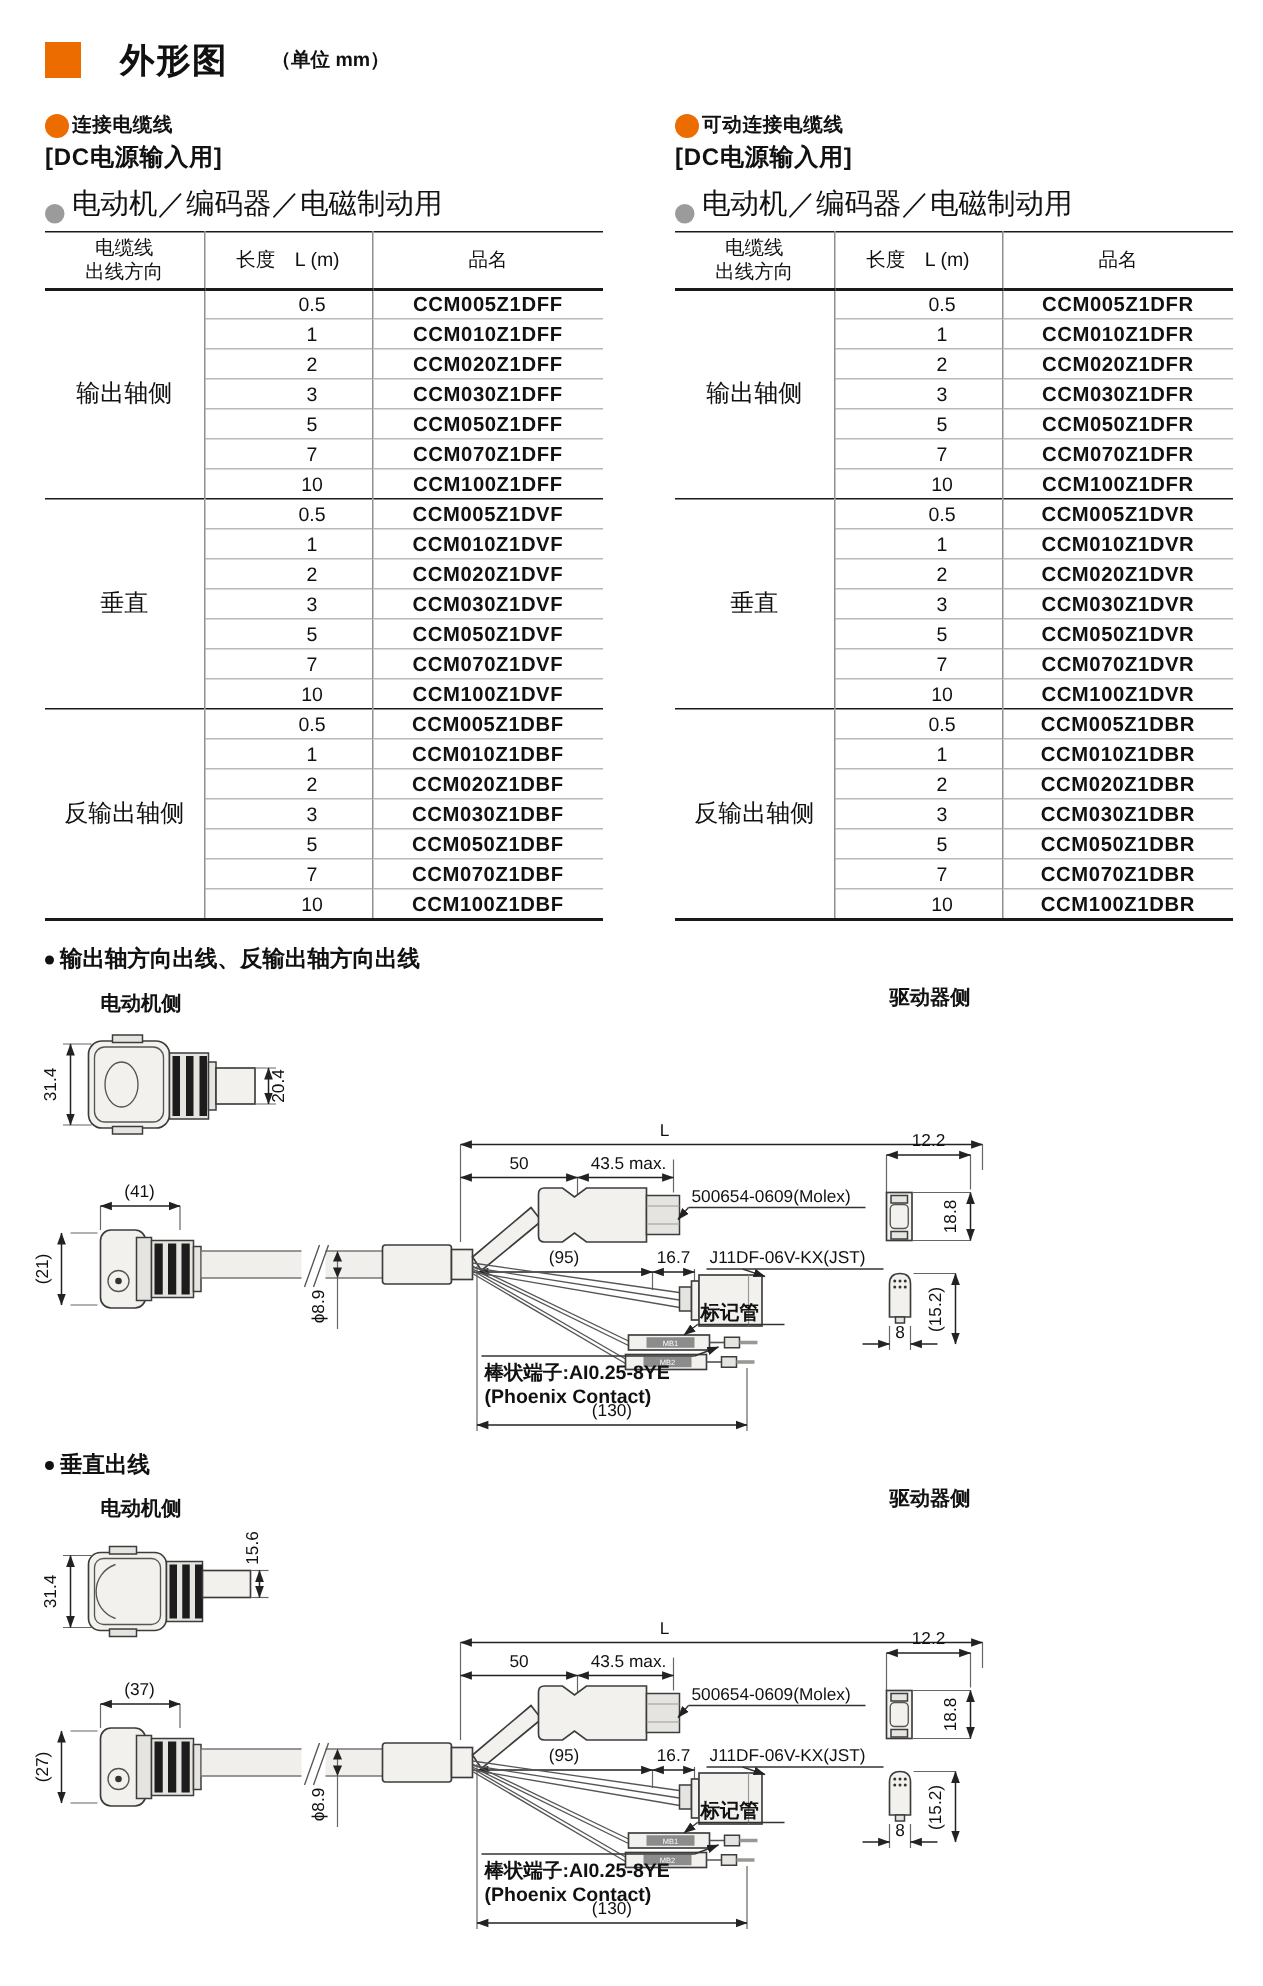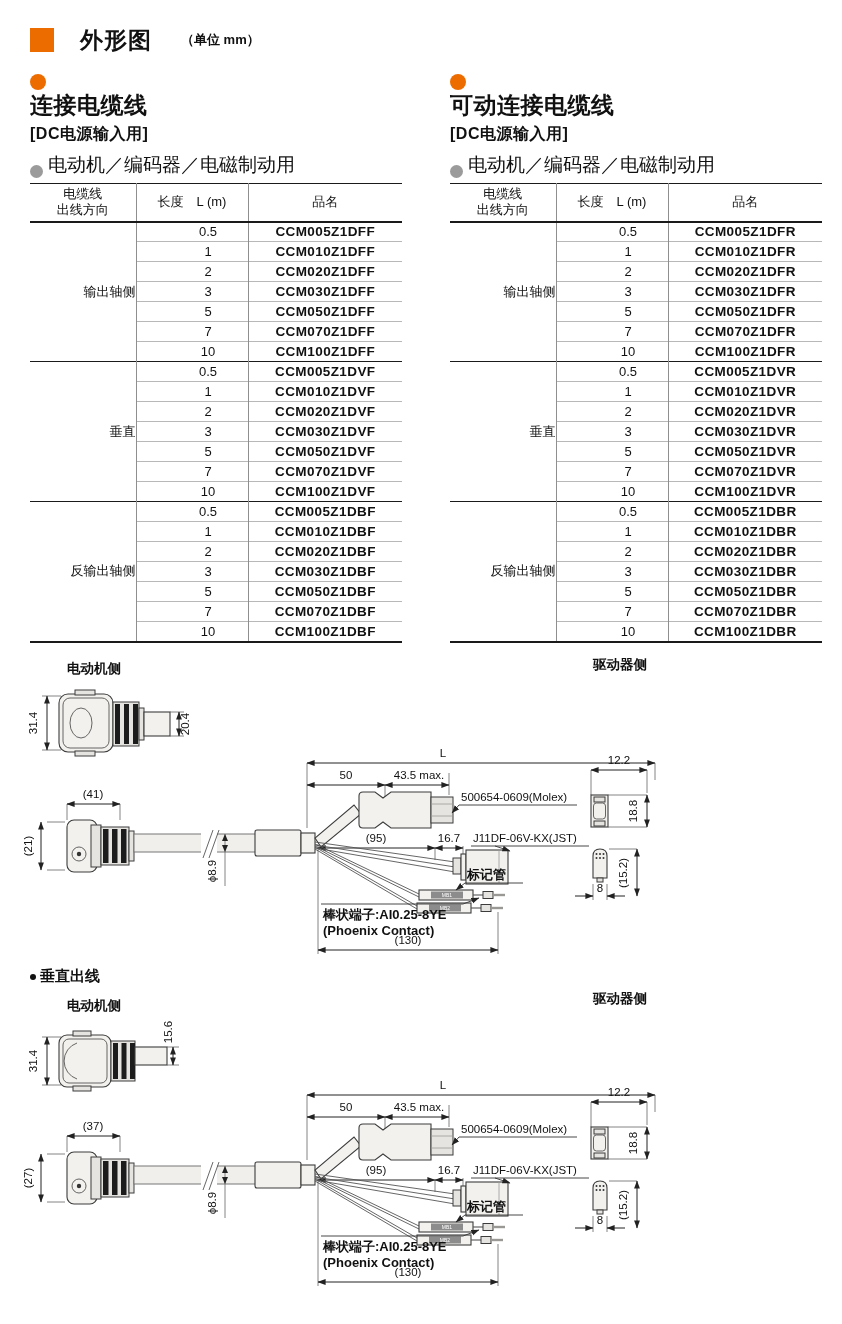--- a/index.html
+++ b/index.html
@@ -9,35 +9,35 @@
 
   
   .page-head { left:30px; top:28px; display:flex; align-items:center;gap:21px; }
   .sq { width:24px; height:24px; background:#ed6c00; display:inline-block; }
   .page-head h1 { font-size:23px; font-weight:bold; line-height:24px; margin-left:5px; letter-spacing:1px; }
   .unit { font-size:13px; font-weight:bold; margin-left:8px; line-height:20px; }
 
   
   .tsec { top:74px; width:372px; }
   .tsec.left { left:30px; } .tsec.right { left:450px; }
-  .sec-head { display:flex; align-items:flex-start; font-size:23px; font-weight:bold; letter-spacing:0.5px;flex-direction:column; }
+  .sec-head { display:flex; align-items:flex-end; font-size:13px; font-weight:bold; letter-spacing:0.5px; }
   .dot-orange { width:16px; height:16px; border-radius:50%; background:#ed6c00; margin-right:2px; flex:0 0 auto; }
   .sec-brk { font-size:16px; font-weight:bold; margin-top:3px; letter-spacing:0.5px; }
   .sec-cat { display:flex; align-items:flex-end; font-size:19px; margin-top:7px; margin-bottom:5px; }
   .dot-gray { width:13px; height:13px; border-radius:50%; background:#9b9b9b; margin-right:5px; flex:0 0 auto; }
 
   table.cable { border-collapse:collapse; width:372px; table-layout:fixed;
                 border-top:1.5px solid #1a1a1a; border-bottom:2px solid #1a1a1a; }
   table.cable th { height:38px; font-weight:normal; font-size:13px; text-align:center; vertical-align:middle;
                    border-bottom:2.2px solid #1a1a1a; line-height:16px; }
   table.cable col.c1 { width:106px; } table.cable col.c2 { width:112px; } table.cable col.c3 { width:154px; }
   table.cable th.b1, table.cable td.dir { border-right:1px solid #8f8f8f; }
   table.cable th.b2, table.cable td.len { border-right:1px solid #8f8f8f; }
   table.cable td { height:20px; text-align:center; vertical-align:middle; border-top:1px solid #b8b8b8; }
-  table.cable td.dir { font-size:13px;text-align:right; }
+  table.cable td.dir { font-size:16px; }
   table.cable td.len { font-size:13px;padding-left:32px; }
   table.cable td.pn  { font-size:13.5px; font-weight:bold; letter-spacing:0.4px; }
   table.cable tr.gs td { border-top:1.6px solid #1a1a1a; }
 
   
   .dsec { left:0; width:842px; }
   .d-title { position:absolute; left:30px; display:flex; align-items:center; font-size:15px; font-weight:bold; }
   .dot-black { width:6px; height:6px; border-radius:50%; background:#111; margin-right:4px; flex:0 0 auto; }
   .d-side { position:absolute; font-size:13.5px; font-weight:bold;margin-left:25px; }
 
@@ -307,20 +307,24 @@
         </tr>
         <tr>
           <td class="len">10</td>
           <td class="pn">CCM100Z1DBR</td>
         </tr>
       </tbody>
   </table>
 </div>
 
 <div class="abs dsec" style="top:626px;height:332px;">
+  <div class="d-title" style="top:4px;">
+    <span class="dot-black"></span>
+    <span>输出轴方向出线、反输出轴方向出线</span>
+  </div>
   <div class="d-side" style="left:42px;top:34px;">电动机侧</div>
   <div class="d-side" style="left:568px;top:30px;">驱动器侧</div>
 
   <svg class="abs" style="left:15px;top:62px;" width="812" height="270" viewBox="0 0 812 270">
 
     <g>
       <line class="ext" x1="27" y1="8" x2="46" y2="8"></line>
         <line class="ext" x1="27" y1="62" x2="46" y2="62"></line>
       <line class="dim" x1="32" y1="8" x2="32" y2="62" marker-start="url(#as)" marker-end="url(#ae)"></line>
       <text class="t" transform="translate(22,35) rotate(-90)" text-anchor="middle">31.4</text>

